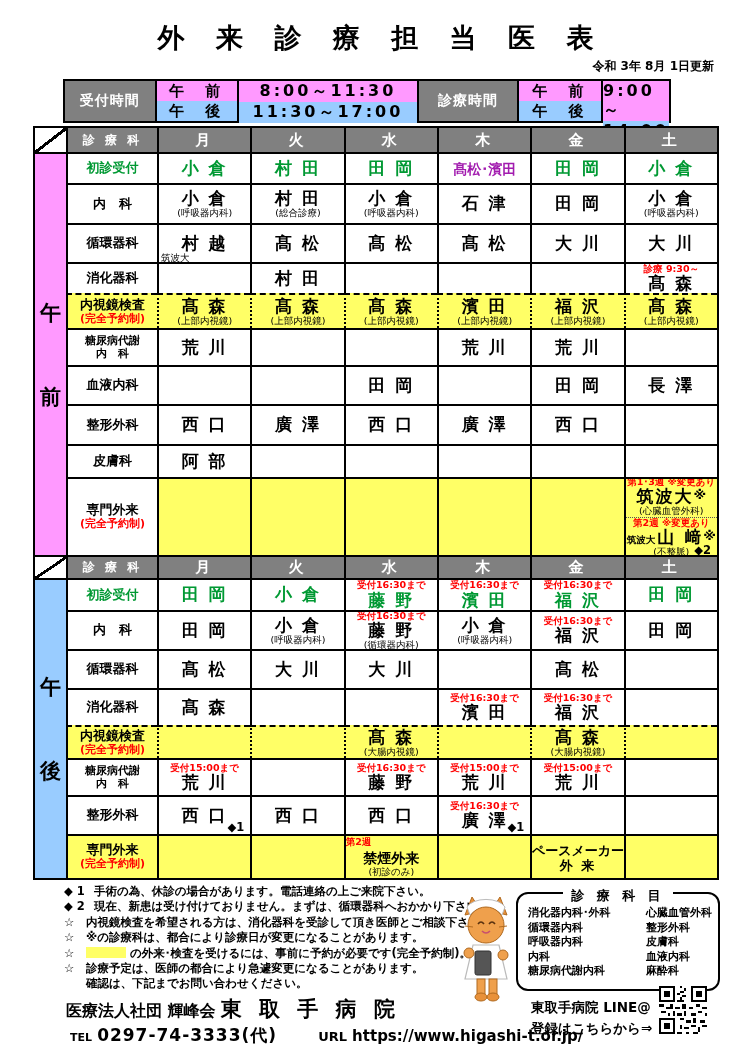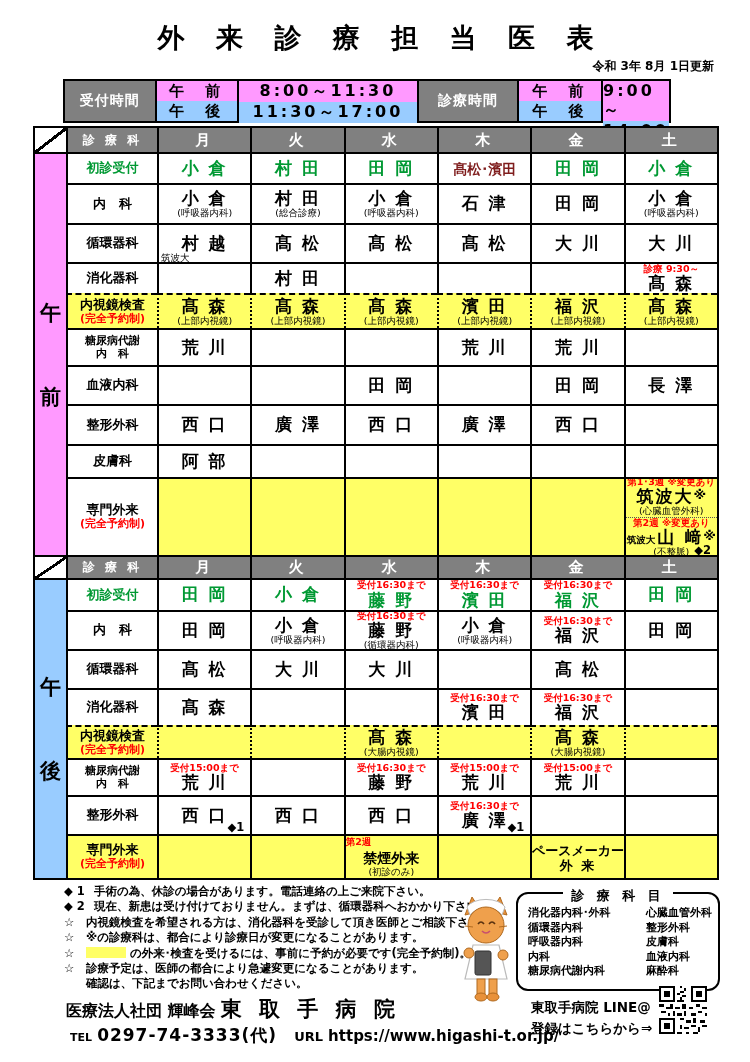--- a/index.html
+++ b/index.html
@@ -66,21 +66,21 @@
   .deptbox-col{font-size:11px;font-weight:bold;line-height:14.6px;white-space:nowrap;}
   .deptbox-col.c1{width:104px;}
 
   
   .hospital{left:66px;top:995px;white-space:nowrap;}
   .hosp-org{font-size:16px;font-weight:bold;}
   .hosp-name{font-size:21px;font-weight:bold;letter-spacing:5px;}
   .telline{left:70px;top:1024px;white-space:nowrap;}
   .tel-label{font-size:11px;font-weight:bold;}
   .tel-num{font-size:17px;font-weight:bold;letter-spacing:1px;}
-  .url-label{font-size:13px;font-weight:bold;margin-left:12px;}
+  .url-label{font-size:13px;font-weight:bold;margin-left:36px;}
   .url{font-size:15px;font-weight:bold;}
   .lineinfo{left:531px;top:997px;font-size:13.5px;font-weight:bold;line-height:21px;}
 </style>
 </head>
 <body>
 
 <div class="page">
 
   <div class="abs title">外 来 診 療 担 当 医 表</div>
   <div class="abs updated">令和 3年 8月 1日更新</div>
@@ -126,21 +126,21 @@
         <div class="cell">
           <div><span class="nm" style="color: rgb(0, 153, 51);">小 倉</span></div>
         </div>
         <div class="cell">
           <div><span class="nm" style="color: rgb(0, 153, 51);">村 田</span></div>
         </div>
         <div class="cell">
           <div><span class="nm" style="color: rgb(0, 153, 51);">田 岡</span></div>
         </div>
         <div class="cell">
-          <div><span class="nm mid" style="color: #7f1d1d;">髙松･濱田</span></div>
+          <div><span class="nm mid" style="color: #a21caf;">髙松･濱田</span></div>
         </div>
         <div class="cell">
           <div><span class="nm" style="color: rgb(0, 153, 51);">田 岡</span></div>
         </div>
         <div class="cell">
           <div><span class="nm" style="color: rgb(0, 153, 51);">小 倉</span></div>
         </div>
         <div class="dept">
           <div>内　科</div>
         </div>

